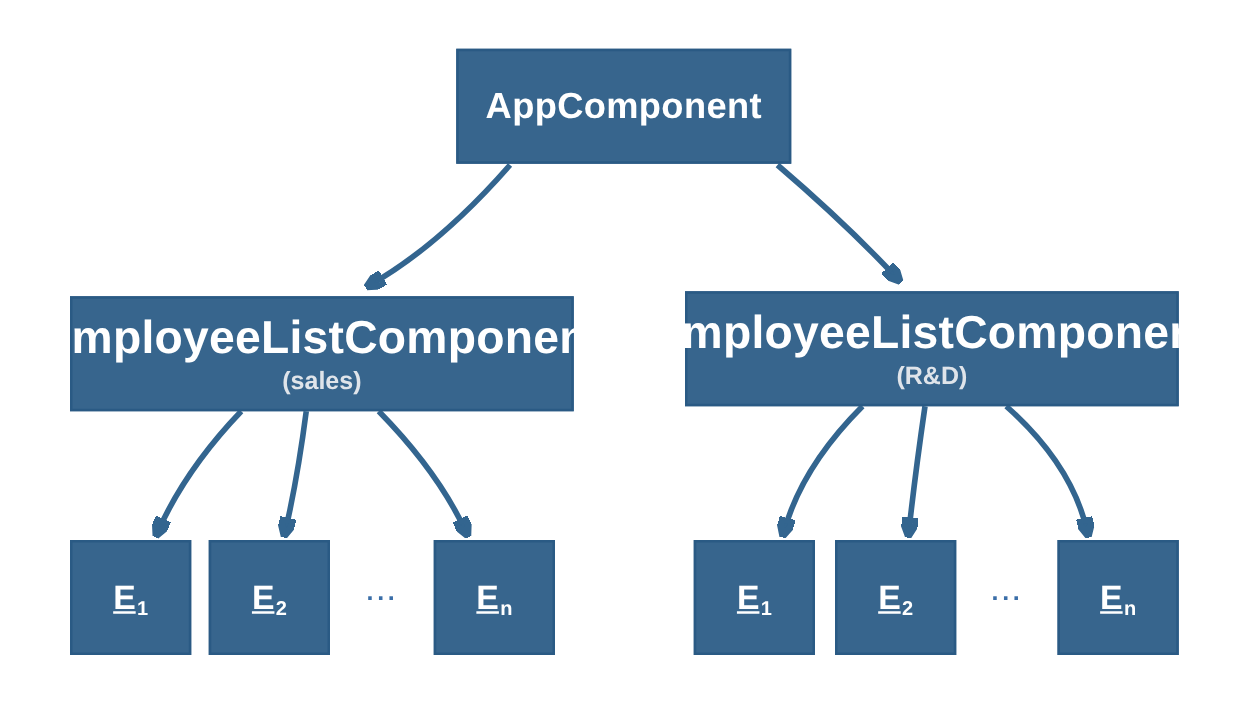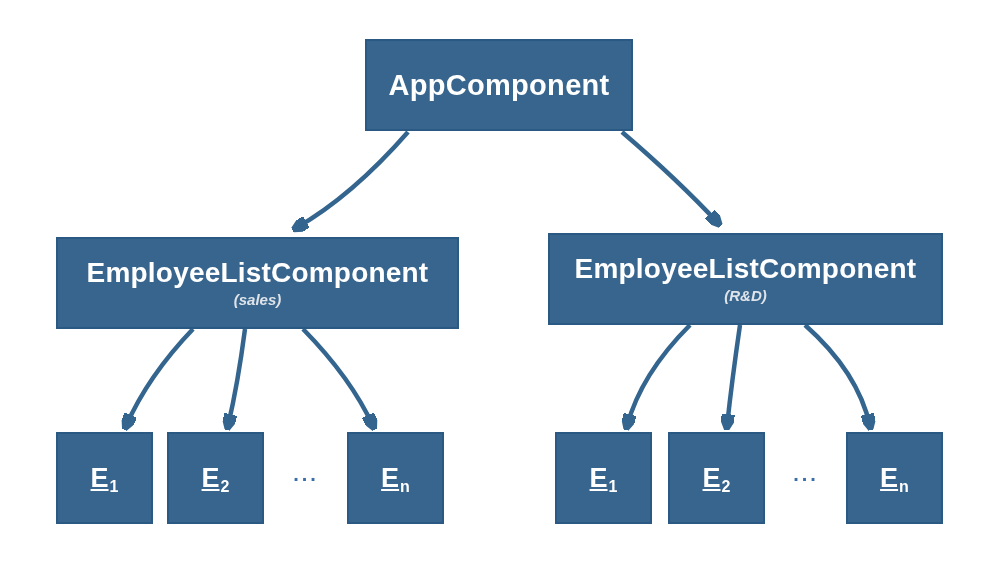--- a/index.html
+++ b/index.html
@@ -35,37 +35,36 @@
     border: 2px solid #2a5a84;
     color: #ffffff;
     display: flex;
     flex-direction: column;
     align-items: center;
     justify-content: center;
     text-align: center;
   }
   .node .title-lg {
     font-weight: bold;
-    font-size: 28px;
+    font-size: 37px;
     letter-spacing: 0.2px;
     line-height: 1.1;
     text-align: right;
   }
   .node .title-root {
     font-weight: bold;
     font-size: 29px;
     letter-spacing: 0.3px;
   }
   .node .subtitle {
     font-weight: bold;
-    font-size: 15px;
+    font-size: 20px;
     color: #dfe4ea;
     margin-top: 3px;
     line-height: 1.1;
-    font-style: italic;
   }
   .leaf .e-label {
     font-weight: bold;
     font-size: 27px;
     text-decoration: underline;
   }
   .leaf .e-sub {
     font-weight: bold;
     font-size: 16px;
     position: relative;

